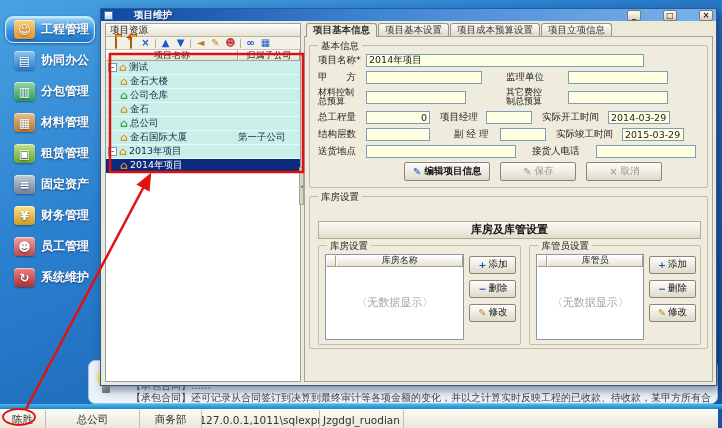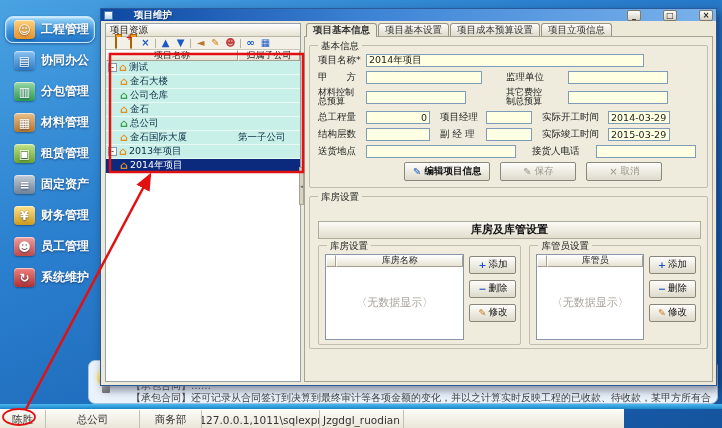--- a/index.html
+++ b/index.html
@@ -28,21 +28,21 @@
   
   .tip-panel{position:absolute;left:88px;top:360px;width:630px;height:44px;z-index:1;
     background:#eaf3fc;border:1px solid #a4c2e0;border-radius:7px;box-sizing:border-box;}
   .bulb{position:absolute;left:8px;top:7px;width:18px;height:18px;border-radius:50%;
     background:radial-gradient(circle at 35% 30%,#fffbe0,#f6d348 60%,#dca81e);box-shadow:0 0 4px #f8e080;}
   .bulb::after{content:"";position:absolute;left:5px;top:17px;width:8px;height:8px;background:linear-gradient(#b8b8b8,#787878);border-radius:1px;}
   .tip-l1{position:absolute;left:42px;top:18px;right:6px;font-size:10px;color:#666;white-space:nowrap;overflow:hidden;}
   .tip-l2{position:absolute;left:42px;top:30px;right:6px;font-size:10px;color:#444;white-space:nowrap;overflow:hidden;}
   .blue-strip{position:absolute;left:0;top:404px;width:722px;height:5px;z-index:2;background:linear-gradient(#4cb8ee,#1b86c8);}
   
-  .statusbar{position:absolute;left:0;top:409px;width:624px;height:19px;z-index:2;display:flex;
+  .statusbar{position:absolute;left:0;top:409px;width:718px;height:19px;z-index:2;display:flex;
     background:linear-gradient(#fbfaf6,#e9e5d8);border-top:1px solid #fff;font-size:10.5px;color:#333;}
   .sb-cell{border-right:1px solid #c4c0b0;display:flex;align-items:center;justify-content:center;
     padding:0 4px;box-sizing:border-box;white-space:nowrap;overflow:hidden;}
   
   .dialog{position:absolute;left:100px;top:8px;width:617px;height:378px;z-index:10;box-sizing:border-box;
     background:#ece9d8;border:1px solid #2a5a9a;box-shadow:3px 4px 9px rgba(0,0,30,.45);}
   .titlebar{height:12px;background:linear-gradient(90deg,#0d47a1,#3f85d6 45%,#7ab2ec);
     display:flex;align-items:center;gap:21px;padding:0 3px;}
   .t-ico{width:9px;height:9px;flex:none;background:linear-gradient(#ffffff,#b8d6f2);border:1px solid #4c7cb4;box-sizing:border-box;}
   .t-title{flex:1;color:#fff;font-size:9.5px;font-weight:bold;text-shadow:1px 1px 1px #123a6e;line-height:12px;}
@@ -320,21 +320,21 @@
             <span class="flbl" style="width:44px;">总工程量</span>
             <input class="fld num" style="width: 64px;" readonly="" value="0">
             <span class="flbl" style="width:42px;margin-left:6px;">项目经理</span>
             <input class="fld" style="width: 46px;" readonly="" value="">
             <span class="flbl" style="width:62px;margin-left:6px;">实际开工时间</span>
             <input class="fld" style="width: 62px;" readonly="" value="2014-03-29">
           </div>
           <div class="frow">
             <span class="flbl" style="width:44px;">结构层数</span>
             <input class="fld" style="width: 64px;" readonly="" value="">
-            <span class="flbl" style="width:42px;margin-left:6px;">副 经 理</span>
+            <span class="flbl" style="width:42px;margin-left:20px;">副 经 理</span>
             <input class="fld" style="width: 46px;" readonly="" value="">
             <span class="flbl" style="width:62px;margin-left:6px;">实际竣工时间</span>
             <input class="fld" style="width: 62px;" readonly="" value="2015-03-29">
           </div>
           <div class="frow">
             <span class="flbl" style="width:44px;">送货地点</span>
             <input class="fld" style="width: 150px;" readonly="" value="">
             <span class="flbl" style="width:60px;margin-left:12px;">接货人电话</span>
             <input class="fld" style="width: 100px;" readonly="" value="">
           </div>

